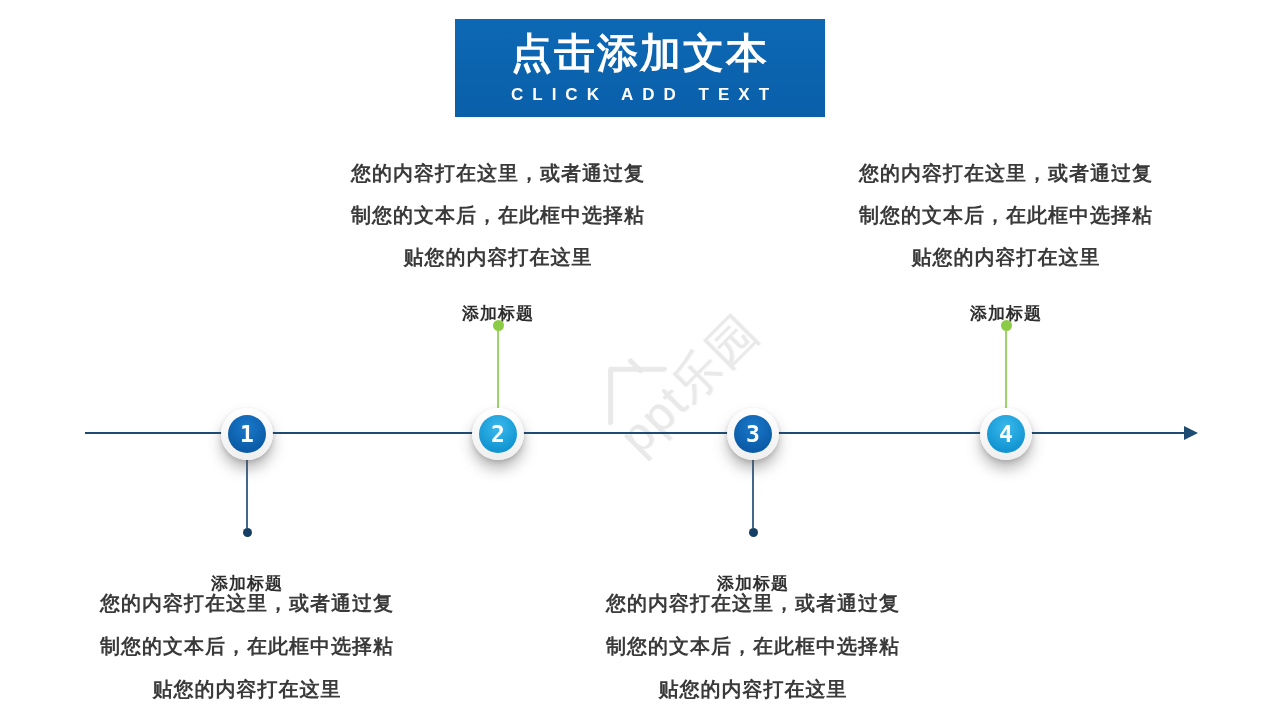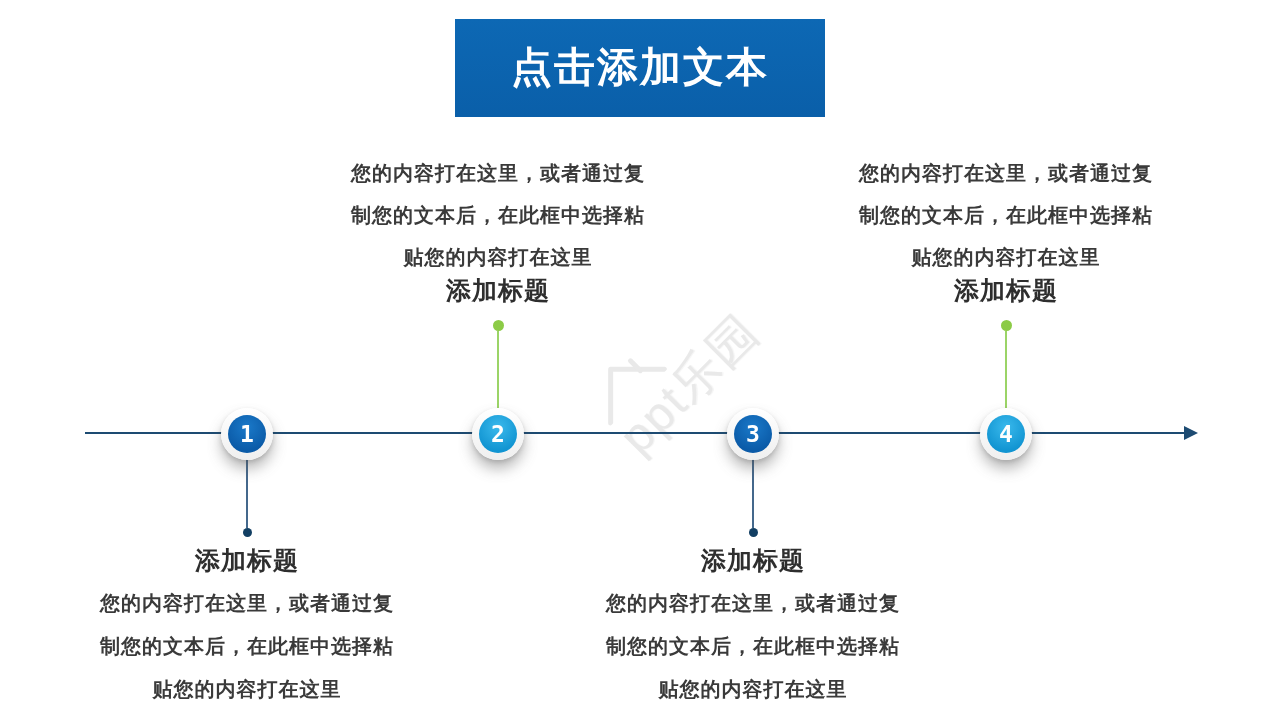--- a/index.html
+++ b/index.html
@@ -69,21 +69,21 @@
   .vline { position:absolute; width:2px; z-index:1; }
   .vline-navy  { top:459px; height:69px; background:#44688c; }
   .vline-green { top:331px; height:77px; background:#9bd467; }
   .cdot { position:absolute; border-radius:50%; z-index:2; }
   .cdot-navy  { top:528px; width:9px;  height:9px;  background:#123f63; }
   .cdot-green { top:320px; width:11px; height:11px; background:#8ccb46; }
 
   
   .item-title {
     position:absolute; width:360px; text-align:center;
-    font-size:25px; font-weight:bold; color:#2e2e2e; letter-spacing:1px;
+    font-size:17px; font-weight:bold; color:#2e2e2e; letter-spacing:1px;margin-top:28px;
   }
   .title-above { top:274px; }
   .title-below { top:544px; }
   .item-para {
     position:absolute; width:380px; text-align:center;
     font-size:20px; color:#3a3a3a; letter-spacing:1px;font-weight:bold;
   }
   .para-above { top:152px; }
   .para-above .para-line { line-height:42px; }
   .para-below { top:582px; }
@@ -97,20 +97,21 @@
   <div class="watermark">
     <svg class="watermark-roof" width="84" height="46" viewBox="0 0 84 46">
       <polyline points="4,44 42,6 80,44" fill="none" stroke="#e6e6e6" stroke-width="5" stroke-linecap="round" stroke-linejoin="round"></polyline>
       <line x1="62" y1="14" x2="62" y2="28" stroke="#e6e6e6" stroke-width="5" stroke-linecap="round"></line>
     </svg>
     <div class="watermark-text">ppt乐园</div>
   </div>
 
   <div class="header-banner">
     <div class="header-title">点击添加文本</div>
+    <div class="header-subtitle">CLICK ADD TEXT</div>
   </div>
 
   <div class="axis-line"></div>
   <div class="axis-arrow"></div>
 
   <div>
     <div class="vline vline-navy" style="left:246px;"></div>
     <div class="cdot cdot-navy" style="left:243px;"></div>
     <div class="node" style="left:221px;">
       <div class="node-core core-dark">1</div>

